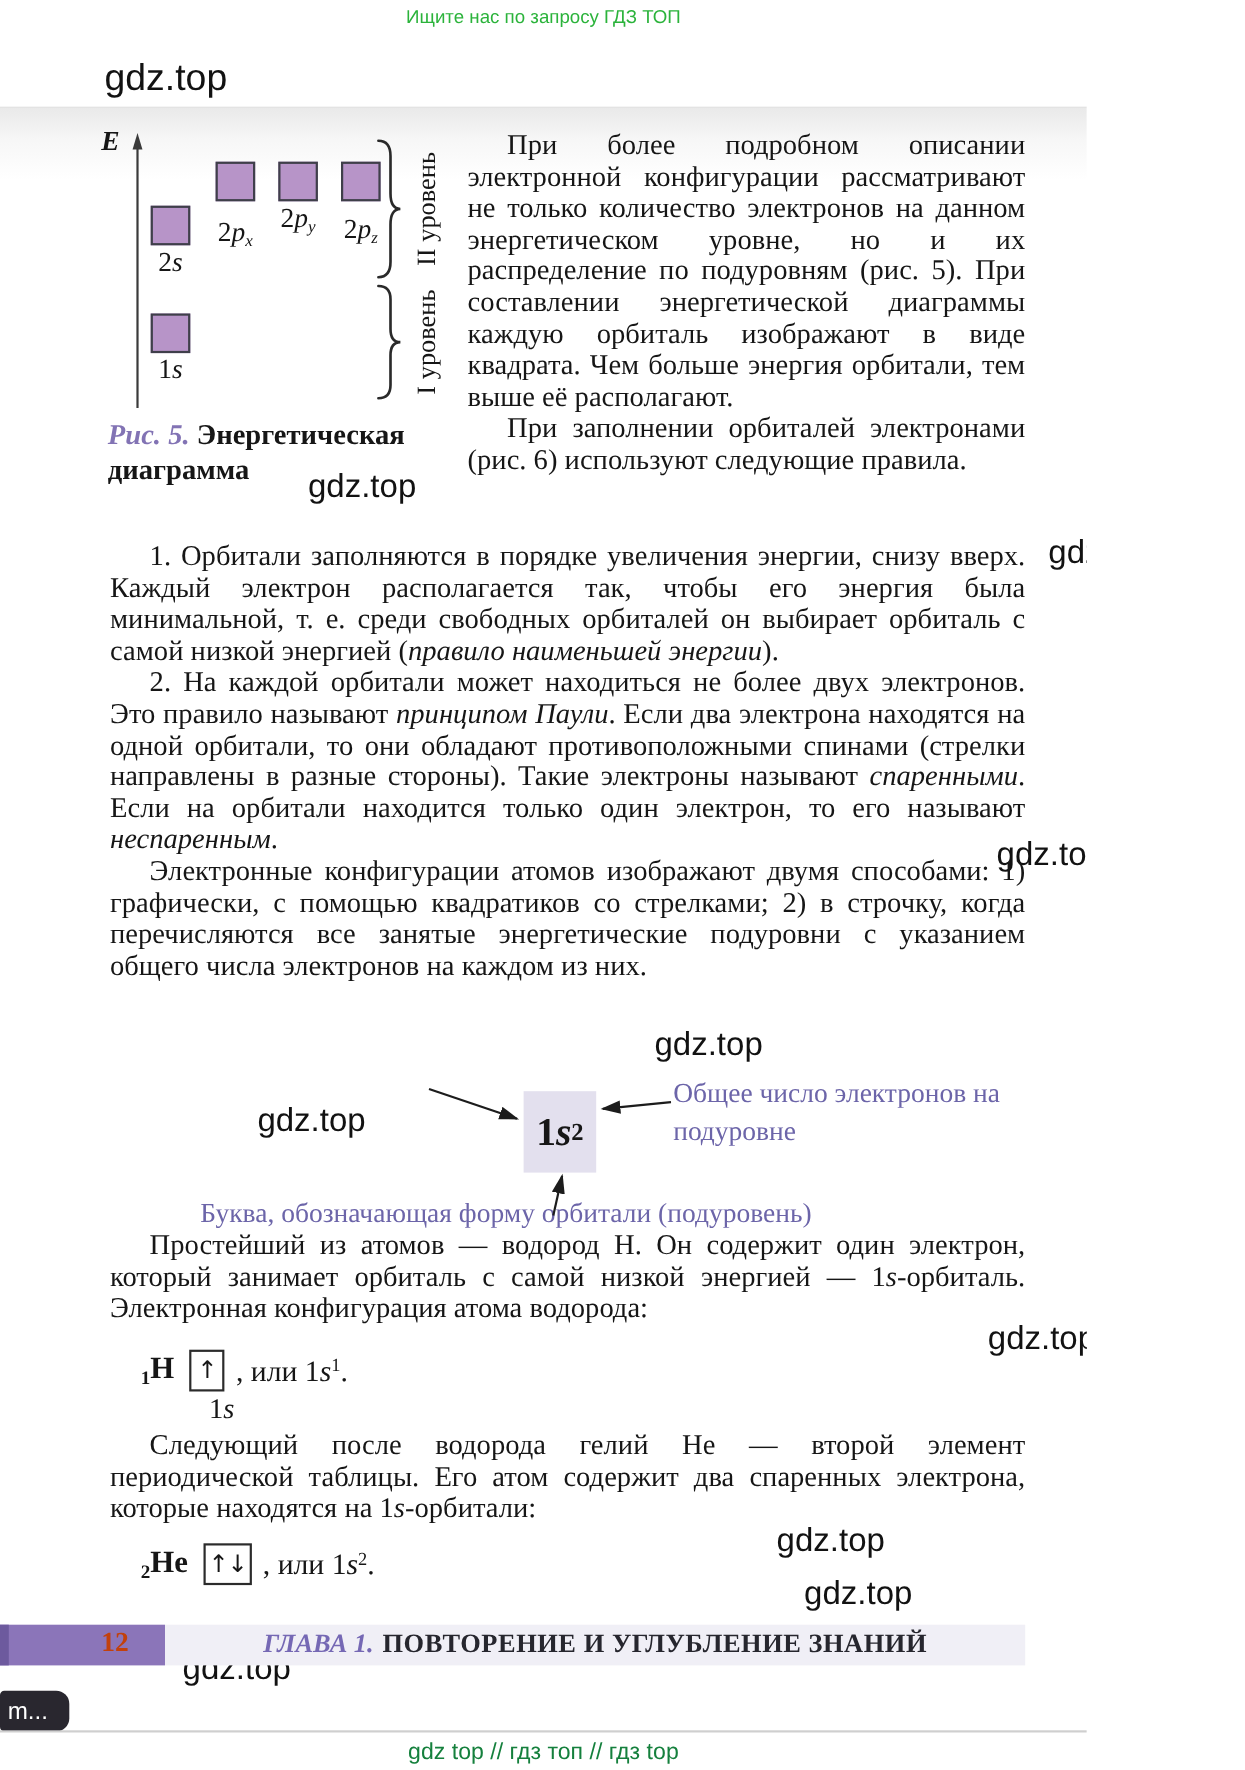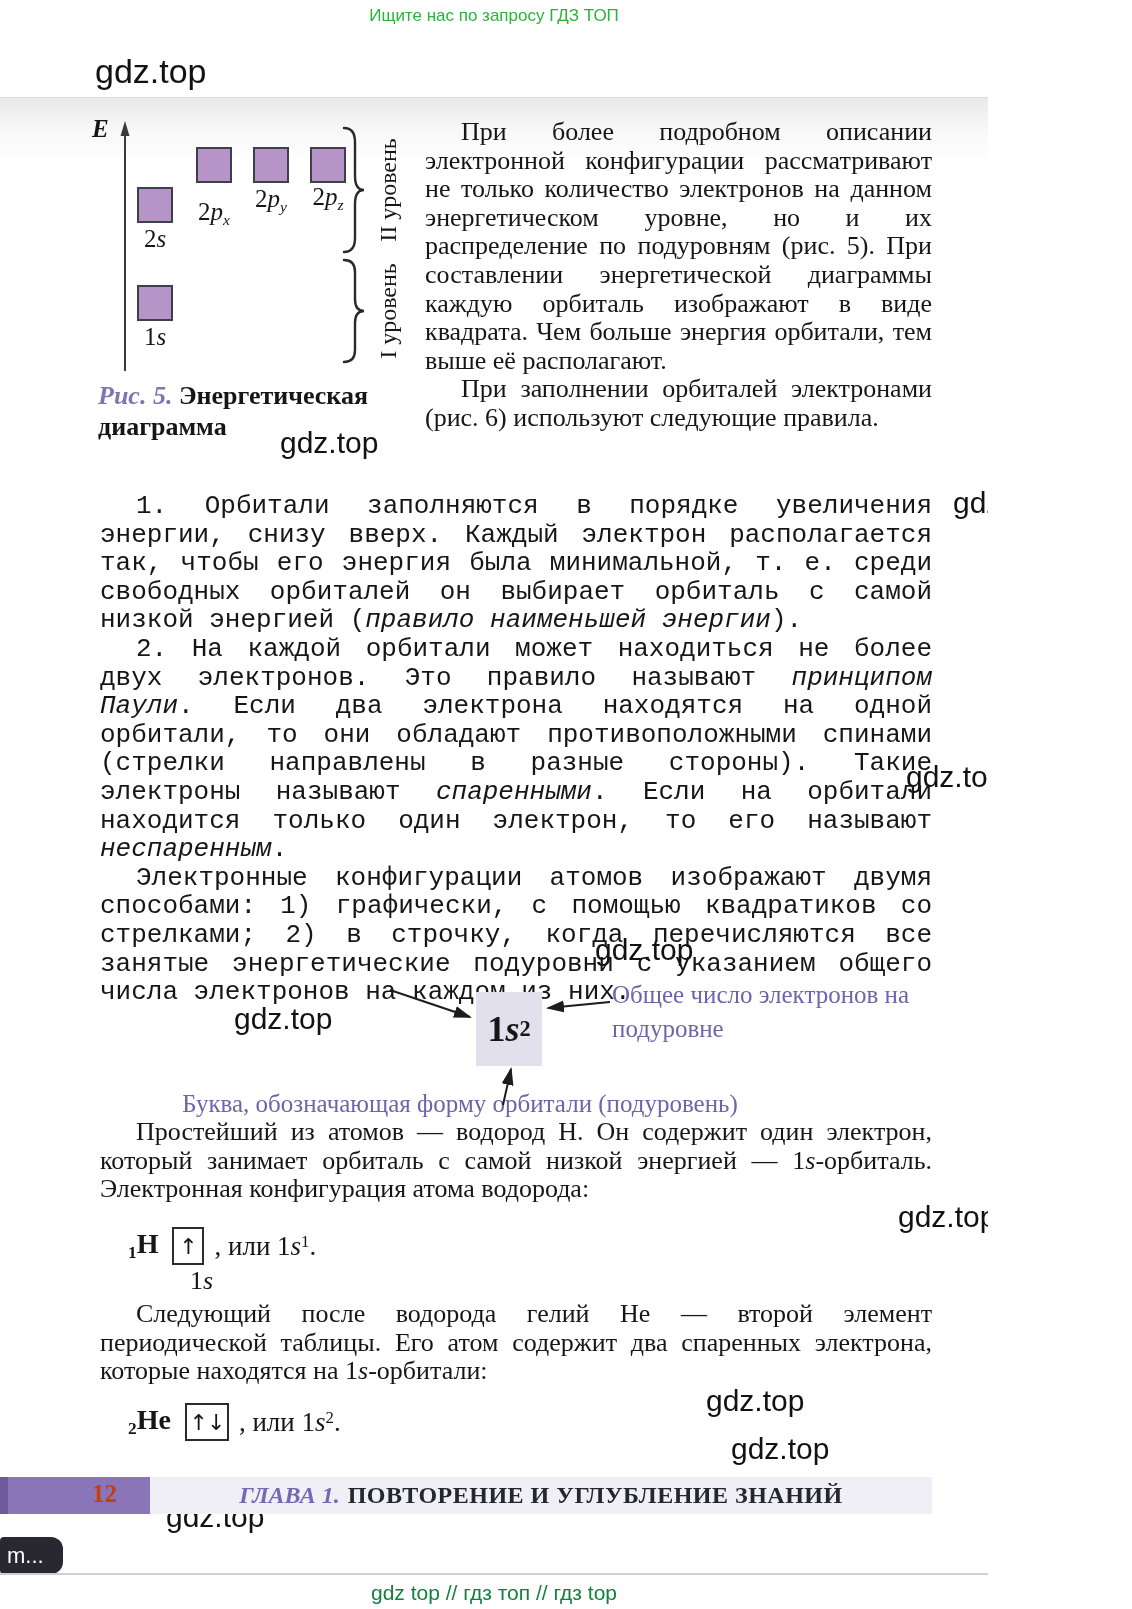--- a/index.html
+++ b/index.html
@@ -21,21 +21,21 @@
   .sq{position:absolute;width:32px;height:32px;background:#b794c8;border:2px solid #3f3f4a;}
   .sqlab{position:absolute;width:60px;text-align:center;font-size:25px;}
   .vlab{position:absolute;width:134px;height:26px;text-align:center;font-size:24px;
         transform:rotate(-90deg);transform-origin:center;white-space:nowrap;}
   .caption{left:98px;top:380px;width:312px;font-size:26px;font-weight:bold;line-height:31px;}
   .caption .cl{color:#8273b4;font-style:italic;}
   
   .txt{font-size:26px;line-height:28.6px;text-align:justify;}
   .txt p{margin:0;text-indent:36px;}
   .colright{left:425px;top:118px;width:507px;}
-  .mainblk{left:100px;top:492px;width:832px;font-family:Liberation Mono, monospace;}
+  .mainblk{left:100px;top:492px;width:832px;}
   .hpara{left:100px;top:1118px;width:832px;}
   .hepara{left:100px;top:1300px;width:832px;}
   sub{font-size:62%;vertical-align:-0.3em;}
   sup{font-size:62%;vertical-align:0.5em;}
   
   .nlab{position:absolute;font-size:25px;line-height:34px;color:#6c65a9;}
   .nbox{left:476px;top:992px;width:66px;height:74px;background:#e3e0ee;
         display:flex;align-items:center;justify-content:center;font-size:36px;}
   
   .eline{display:flex;align-items:center;font-size:27px;}
@@ -90,21 +90,21 @@
     </svg>
 
     <div class="sq" style="left:106px;top:32px;"></div>
     <div class="sq" style="left:163px;top:32px;"></div>
     <div class="sq" style="left:220px;top:32px;"></div>
     <div class="sq" style="left:47px;top:72px;"></div>
     <div class="sq" style="left:47px;top:170px;"></div>
 
     <div class="sqlab" style="left:94px;top:83px;"><span>2</span><span style="font-style: italic;">p</span><sub style="font-style: italic;">x</sub></div>
     <div class="sqlab" style="left:151px;top:70px;"><span>2</span><span style="font-style: italic;">p</span><sub style="font-style: italic;">y</sub></div>
-    <div class="sqlab" style="left:208px;top:68px;"><span>2</span><span style="font-style: italic;">p</span><sub style="font-style: italic;">z</sub></div>
+    <div class="sqlab" style="left:208px;top:80px;"><span>2</span><span style="font-style: italic;">p</span><sub style="font-style: italic;">z</sub></div>
     <div class="sqlab" style="left:35px;top:110px;"><span>2</span><span style="font-style: italic;">s</span></div>
     <div class="sqlab" style="left:35px;top:208px;"><span>1</span><span style="font-style: italic;">s</span></div>
 
     <svg style="left:252px;top:11px;" width="24" height="128" viewBox="0 0 24 128">
       <path d="M2,2 Q13,2 13,16 L13,50 Q13,64 22,64 Q13,64 13,78 L13,112 Q13,126 2,126" fill="none" stroke="#2a2a2a" stroke-width="2.4" stroke-linecap="round"></path>
     </svg>
     <svg style="left:252px;top:143px;" width="24" height="106" viewBox="0 0 24 106">
       <path d="M2,2 Q13,2 13,14 L13,41 Q13,53 22,53 Q13,53 13,65 L13,92 Q13,104 2,104" fill="none" stroke="#2a2a2a" stroke-width="2.4" stroke-linecap="round"></path>
     </svg>
     <div class="vlab" style="left:231px;top:62px;">II уровень</div>

